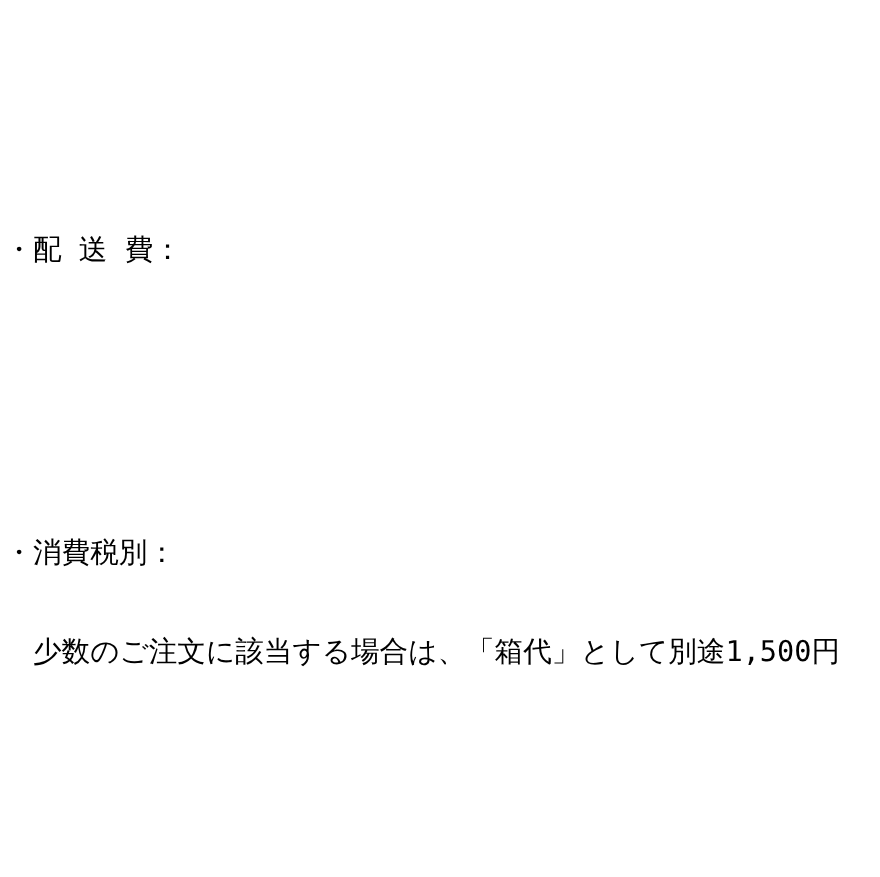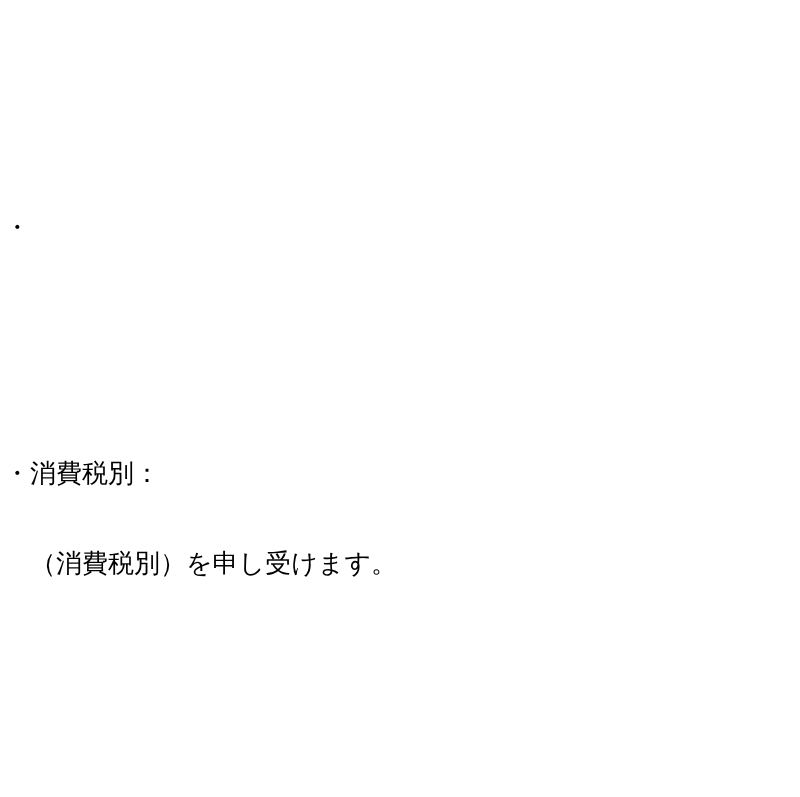--- a/index.html
+++ b/index.html
@@ -33,26 +33,26 @@
     width: 26px;
     display: inline-block;
   }
 </style>
 </head>
 <body>
 
 <div class="page">
 
   <section class="sec">
-    <div class="line heading"><span class="bullet">・</span></div>
+    <div class="line heading"><span class="bullet">・</span><span>配 送 費：</span></div>
   </section>
 
   <section class="sec">
     <div class="line heading"><span class="bullet">・</span><span>消費税別：</span></div>
-    <div class="line">（消費税別）を申し受けます。</div>
+    <div class="line">少数のご注文に該当する場合は、「箱代」として別途1,500円</div>
     
     
     
     
   </section>
 
   
 
   
 

